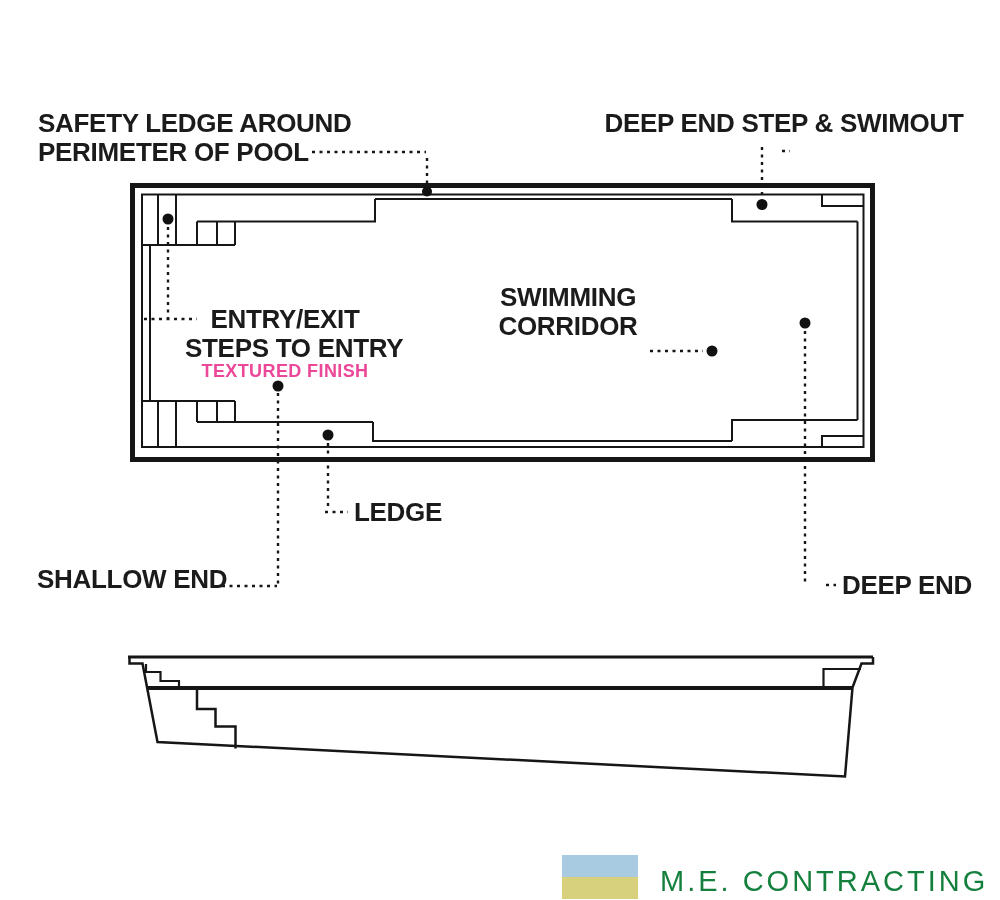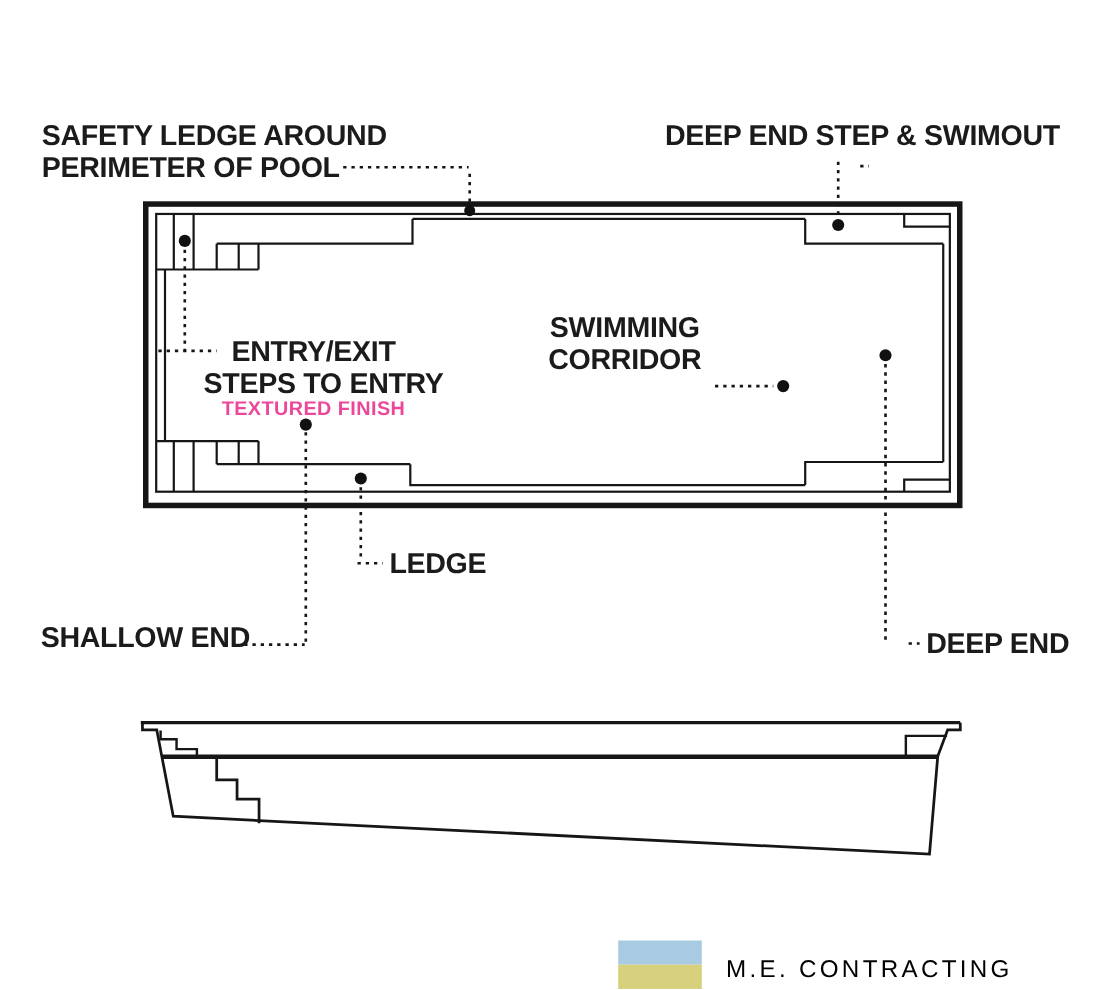--- a/index.html
+++ b/index.html
@@ -30,23 +30,23 @@
     margin-top:1px;
   }
   .align-right{text-align:center;}
   .align-center{text-align:center;}
   
   .logo-block{position:absolute;left:562px;width:76px;height:22px;}
   #logo-top{top:855px;background:#a8cbe2;}
   #logo-bottom{top:877px;background:#d7d07c;}
   .logo-text{
     position:absolute;left:660px;top:864px;
-    font-size:22px;line-height:34px;
+    font-size:29px;line-height:34px;
     letter-spacing:3px;
-    color:#000000;
+    color:#15803d;
     font-weight:400;
     white-space:nowrap;
   }
 </style>
 </head>
 <body>
 
 <div id="canvas">
 
   <svg id="linework" viewBox="0 0 1000 900" xmlns="http://www.w3.org/2000/svg">

